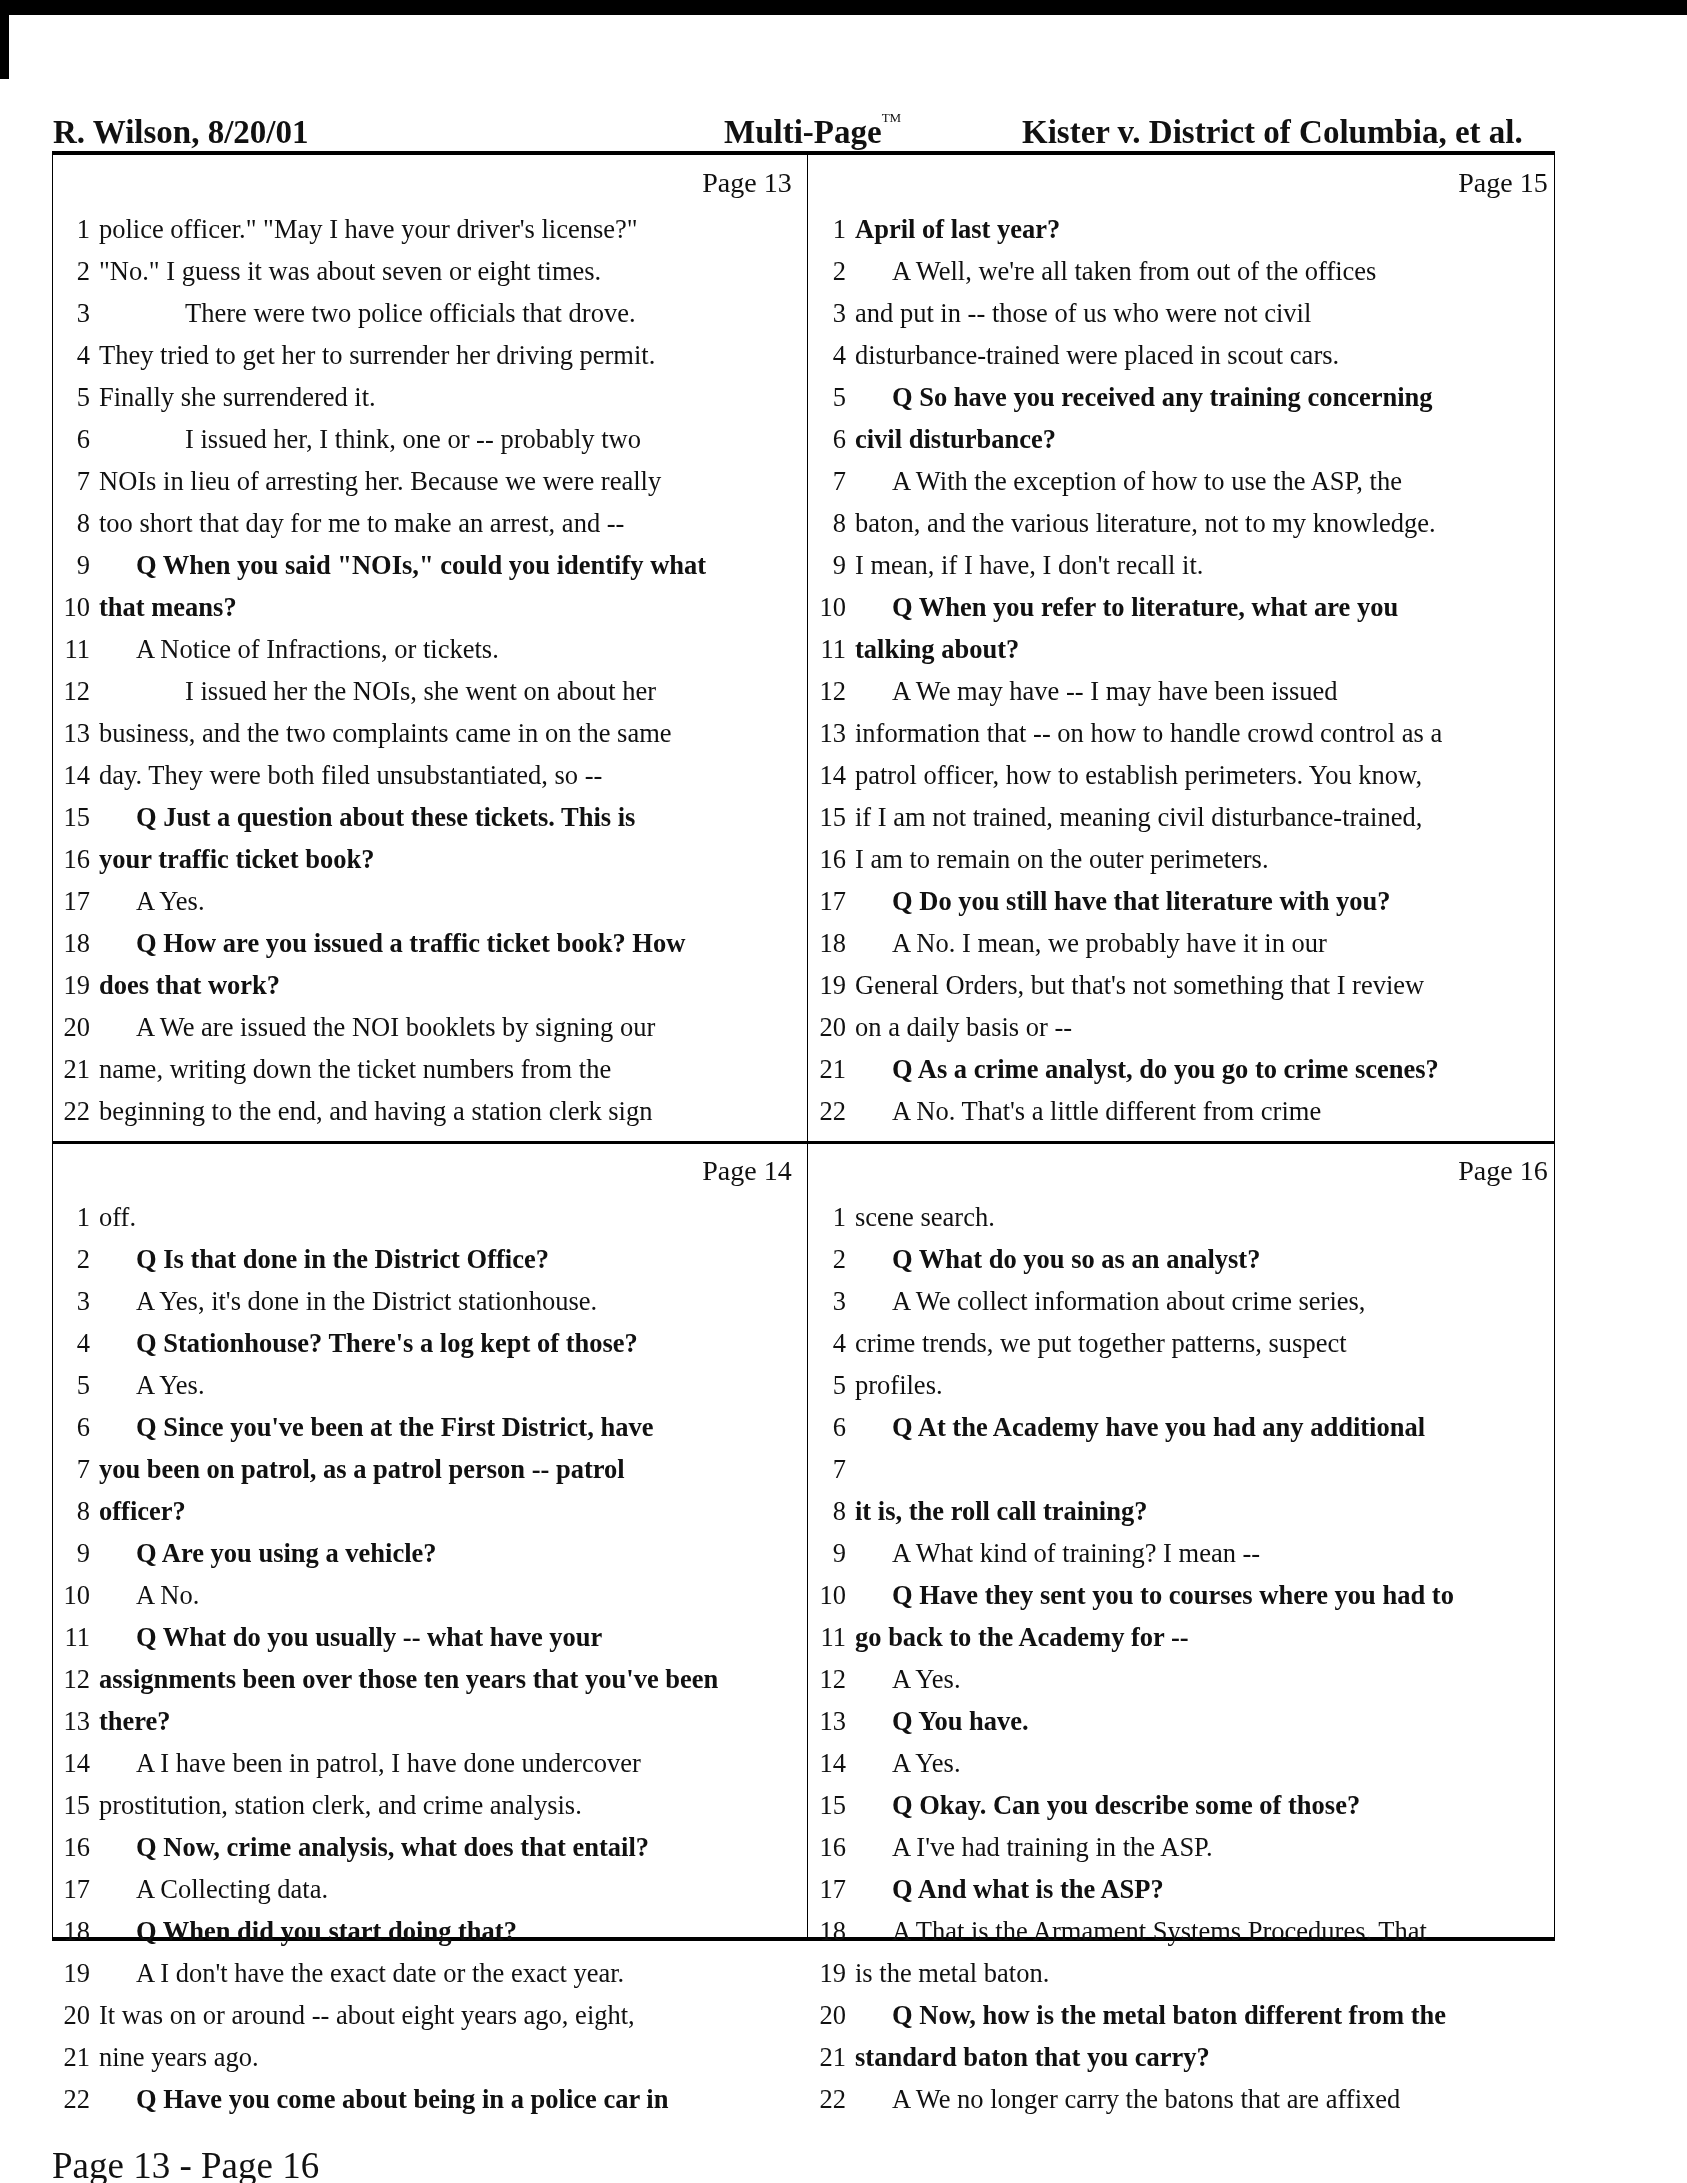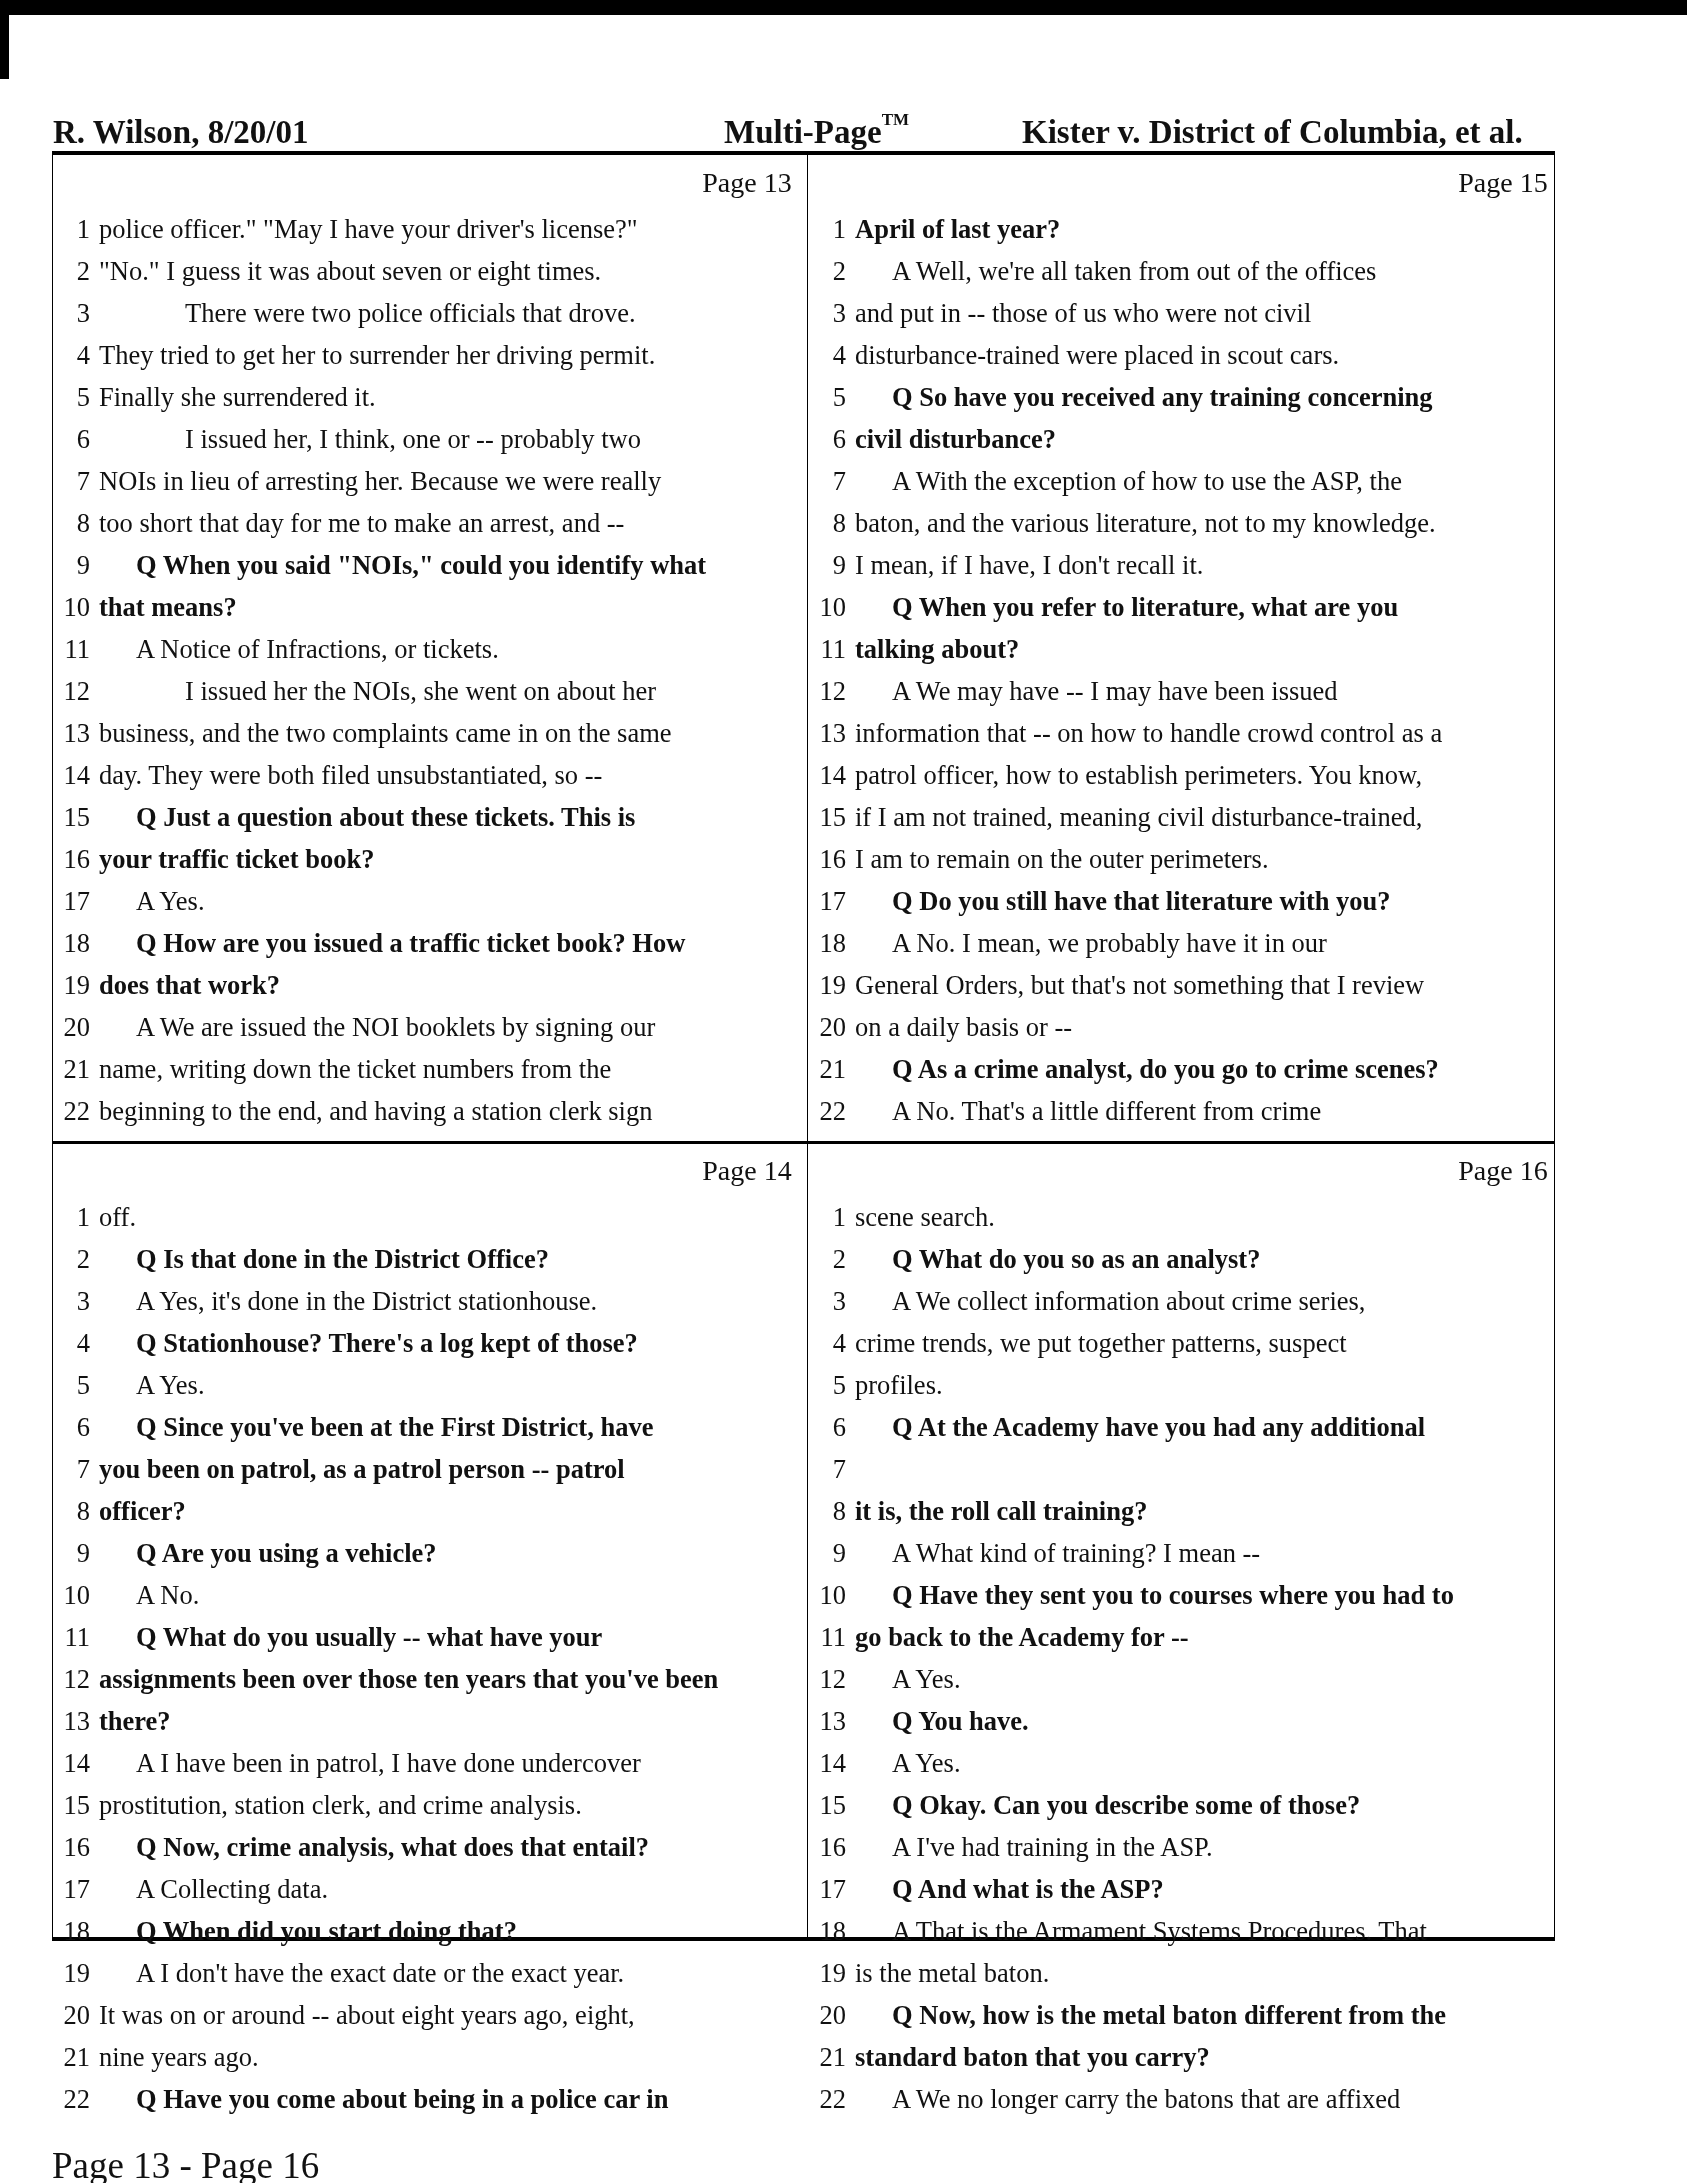--- a/index.html
+++ b/index.html
@@ -3,21 +3,21 @@
 <meta charset="utf-8">
 <style>
   html, body { margin:0; padding:0; }
   body { width:1687px; height:2183px; background:#fff; position:relative; overflow:hidden;
          font-family:"Liberation Serif", serif; color:#111; }
   .topbar { position:absolute; left:0; top:0; width:1687px; height:14.6px; background:#000; }
   .leftedge { position:absolute; left:0; top:0; width:9.3px; height:79px; background:#000; }
   .header { position:absolute; top:114px; font-weight:bold; font-size:33px; }
   .h-left { left:53px; }
   .h-mid { left:724px; }
-  .h-mid sup { font-size:17px; font-weight:bold; vertical-align:top; position:relative; top:-4px; }
+  .h-mid sup { font-size:13px; font-weight:normal; vertical-align:top; position:relative; top:-4px; }
   .h-right { left:1022px; }
   .box { position:absolute; left:52px; top:151px; width:1503px; height:1790px;
          border:1.3px solid #000; border-top:4px solid #000; border-bottom:4px solid #000; box-sizing:border-box; }
   .vdiv { position:absolute; left:754px; top:0; width:1.3px; height:100%; background:#000; }
   .hdiv { position:absolute; left:0; top:986px; width:100%; height:2.6px; background:#000; }
   .panel { position:absolute; width:748px; height:986px; }
   .p13 { left:0; top:0; } .p15 { left:756px; top:0; }
   .p14 { left:0; top:988px; } .p16 { left:756px; top:988px; }
   .pnum { position:absolute; right:9.3px; top:12px; font-size:28px; }
   .lines { position:absolute; left:0; top:53px; width:100%; }

